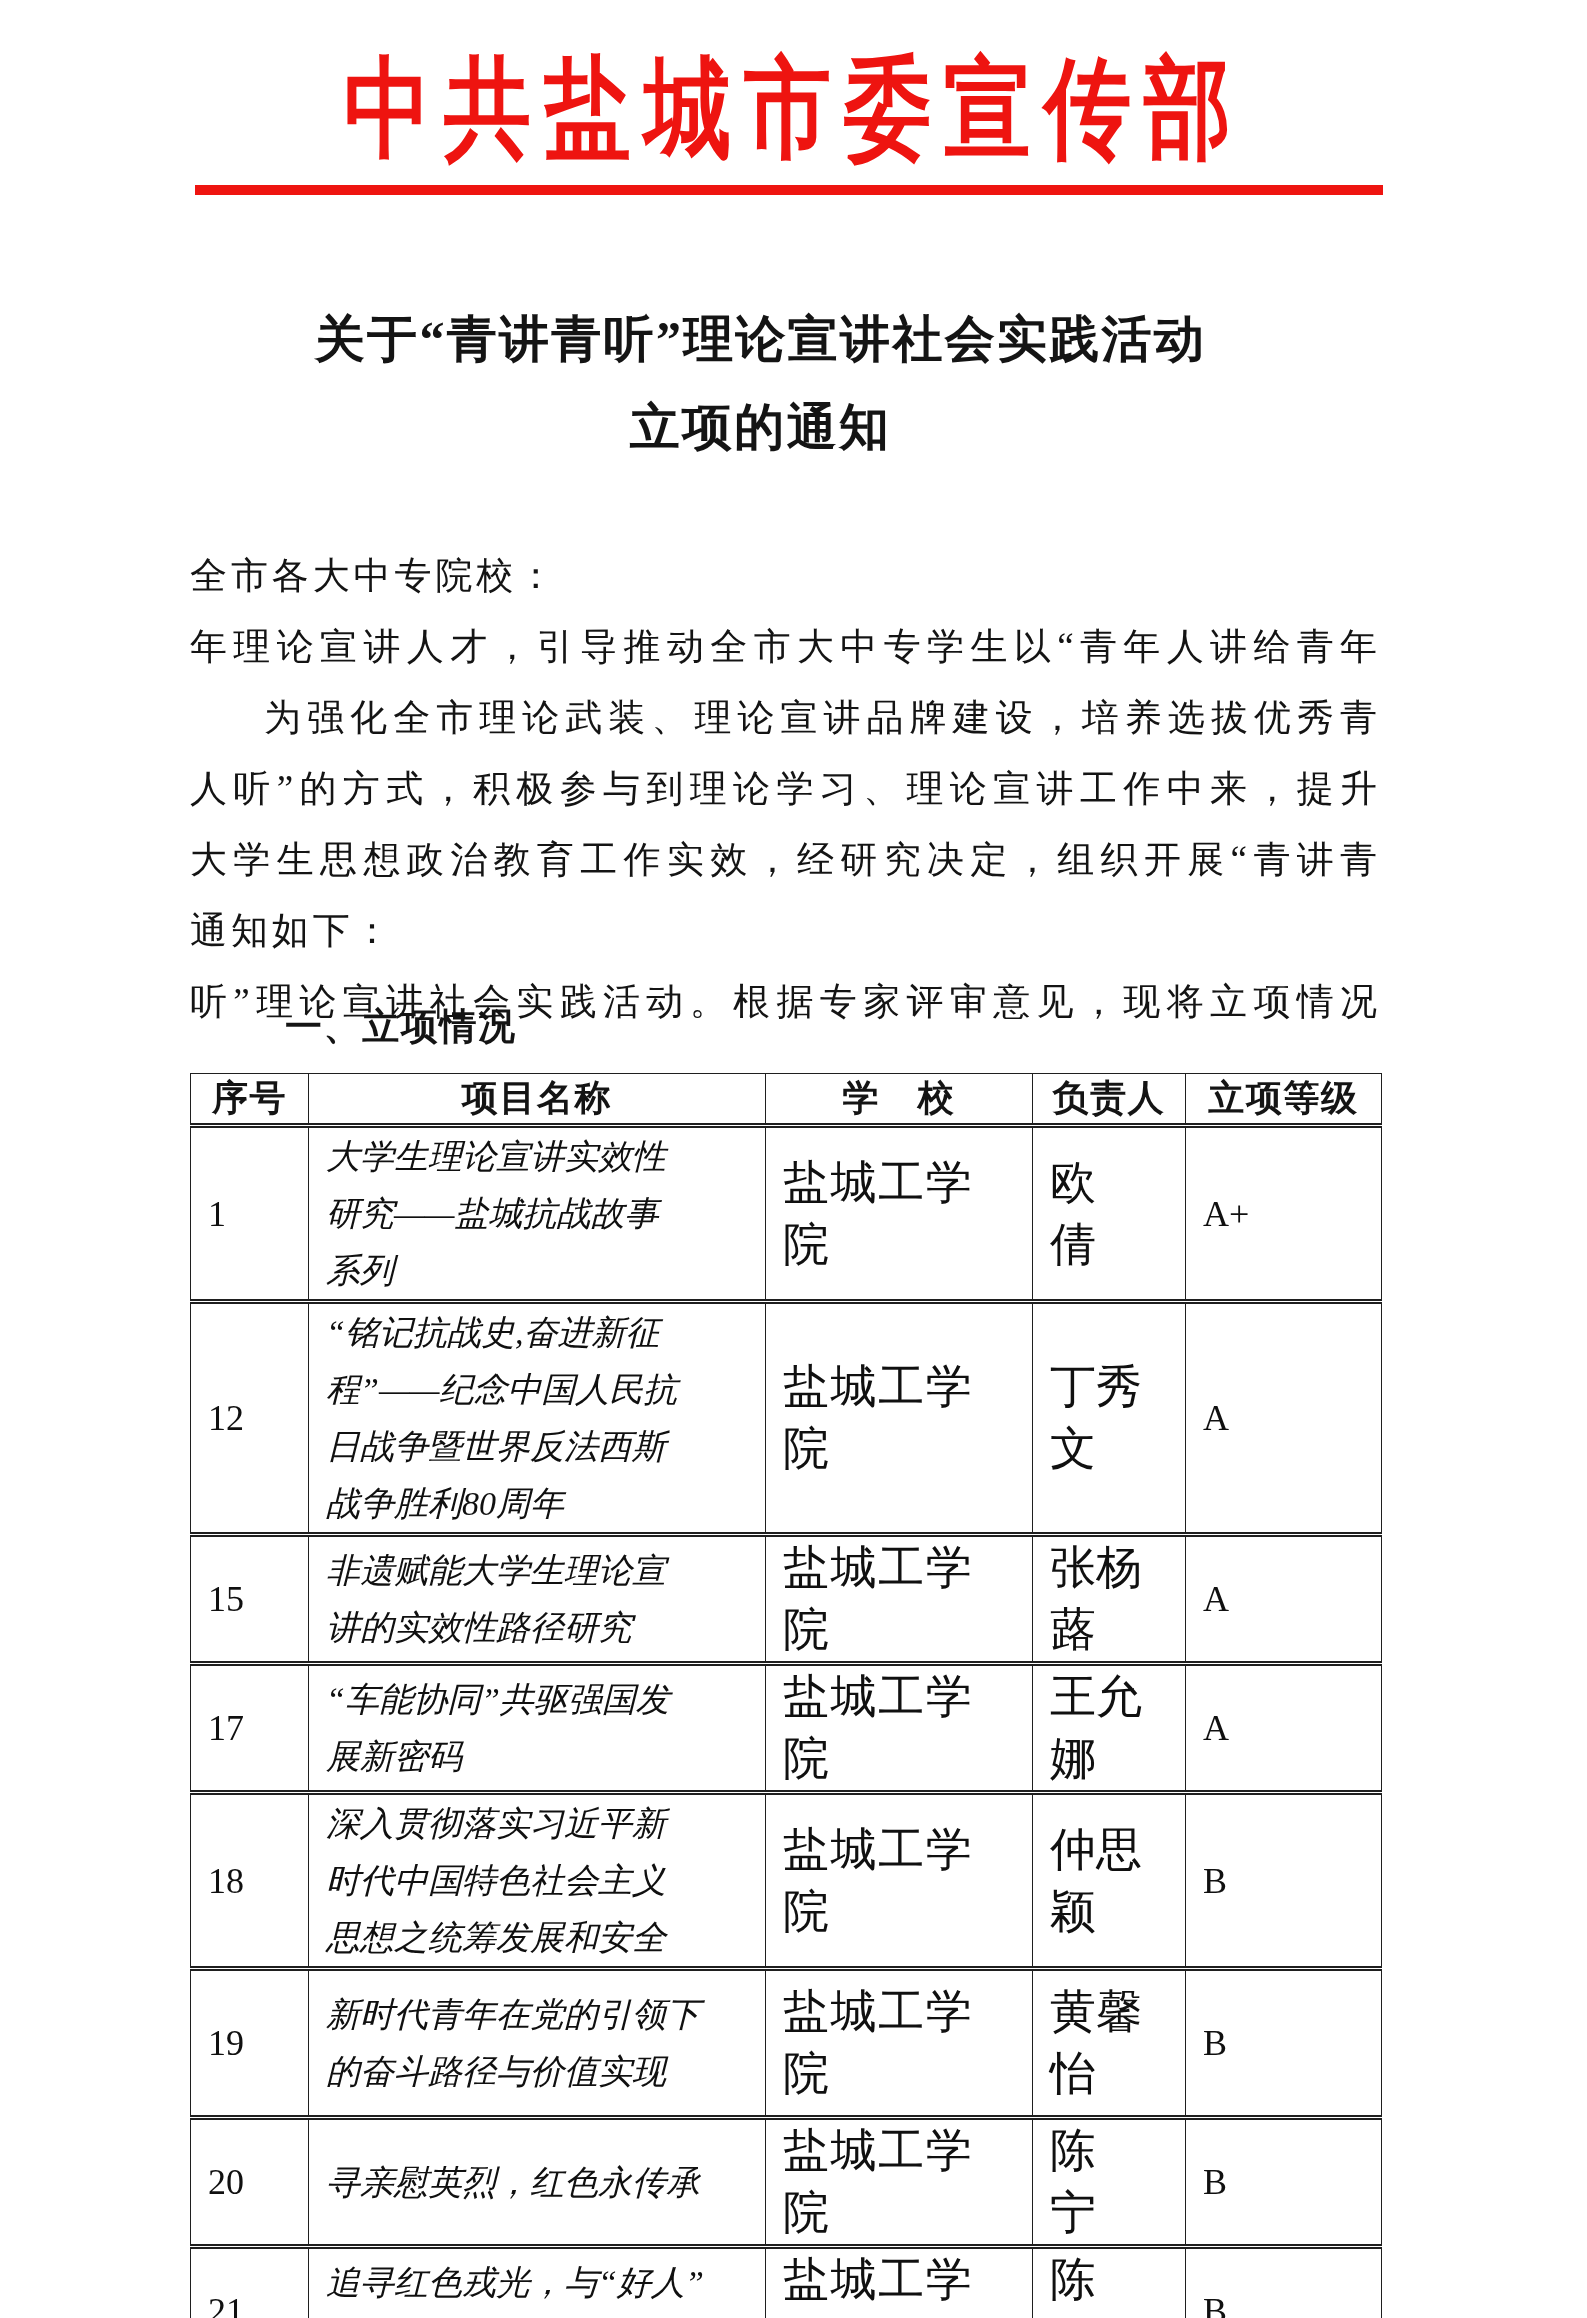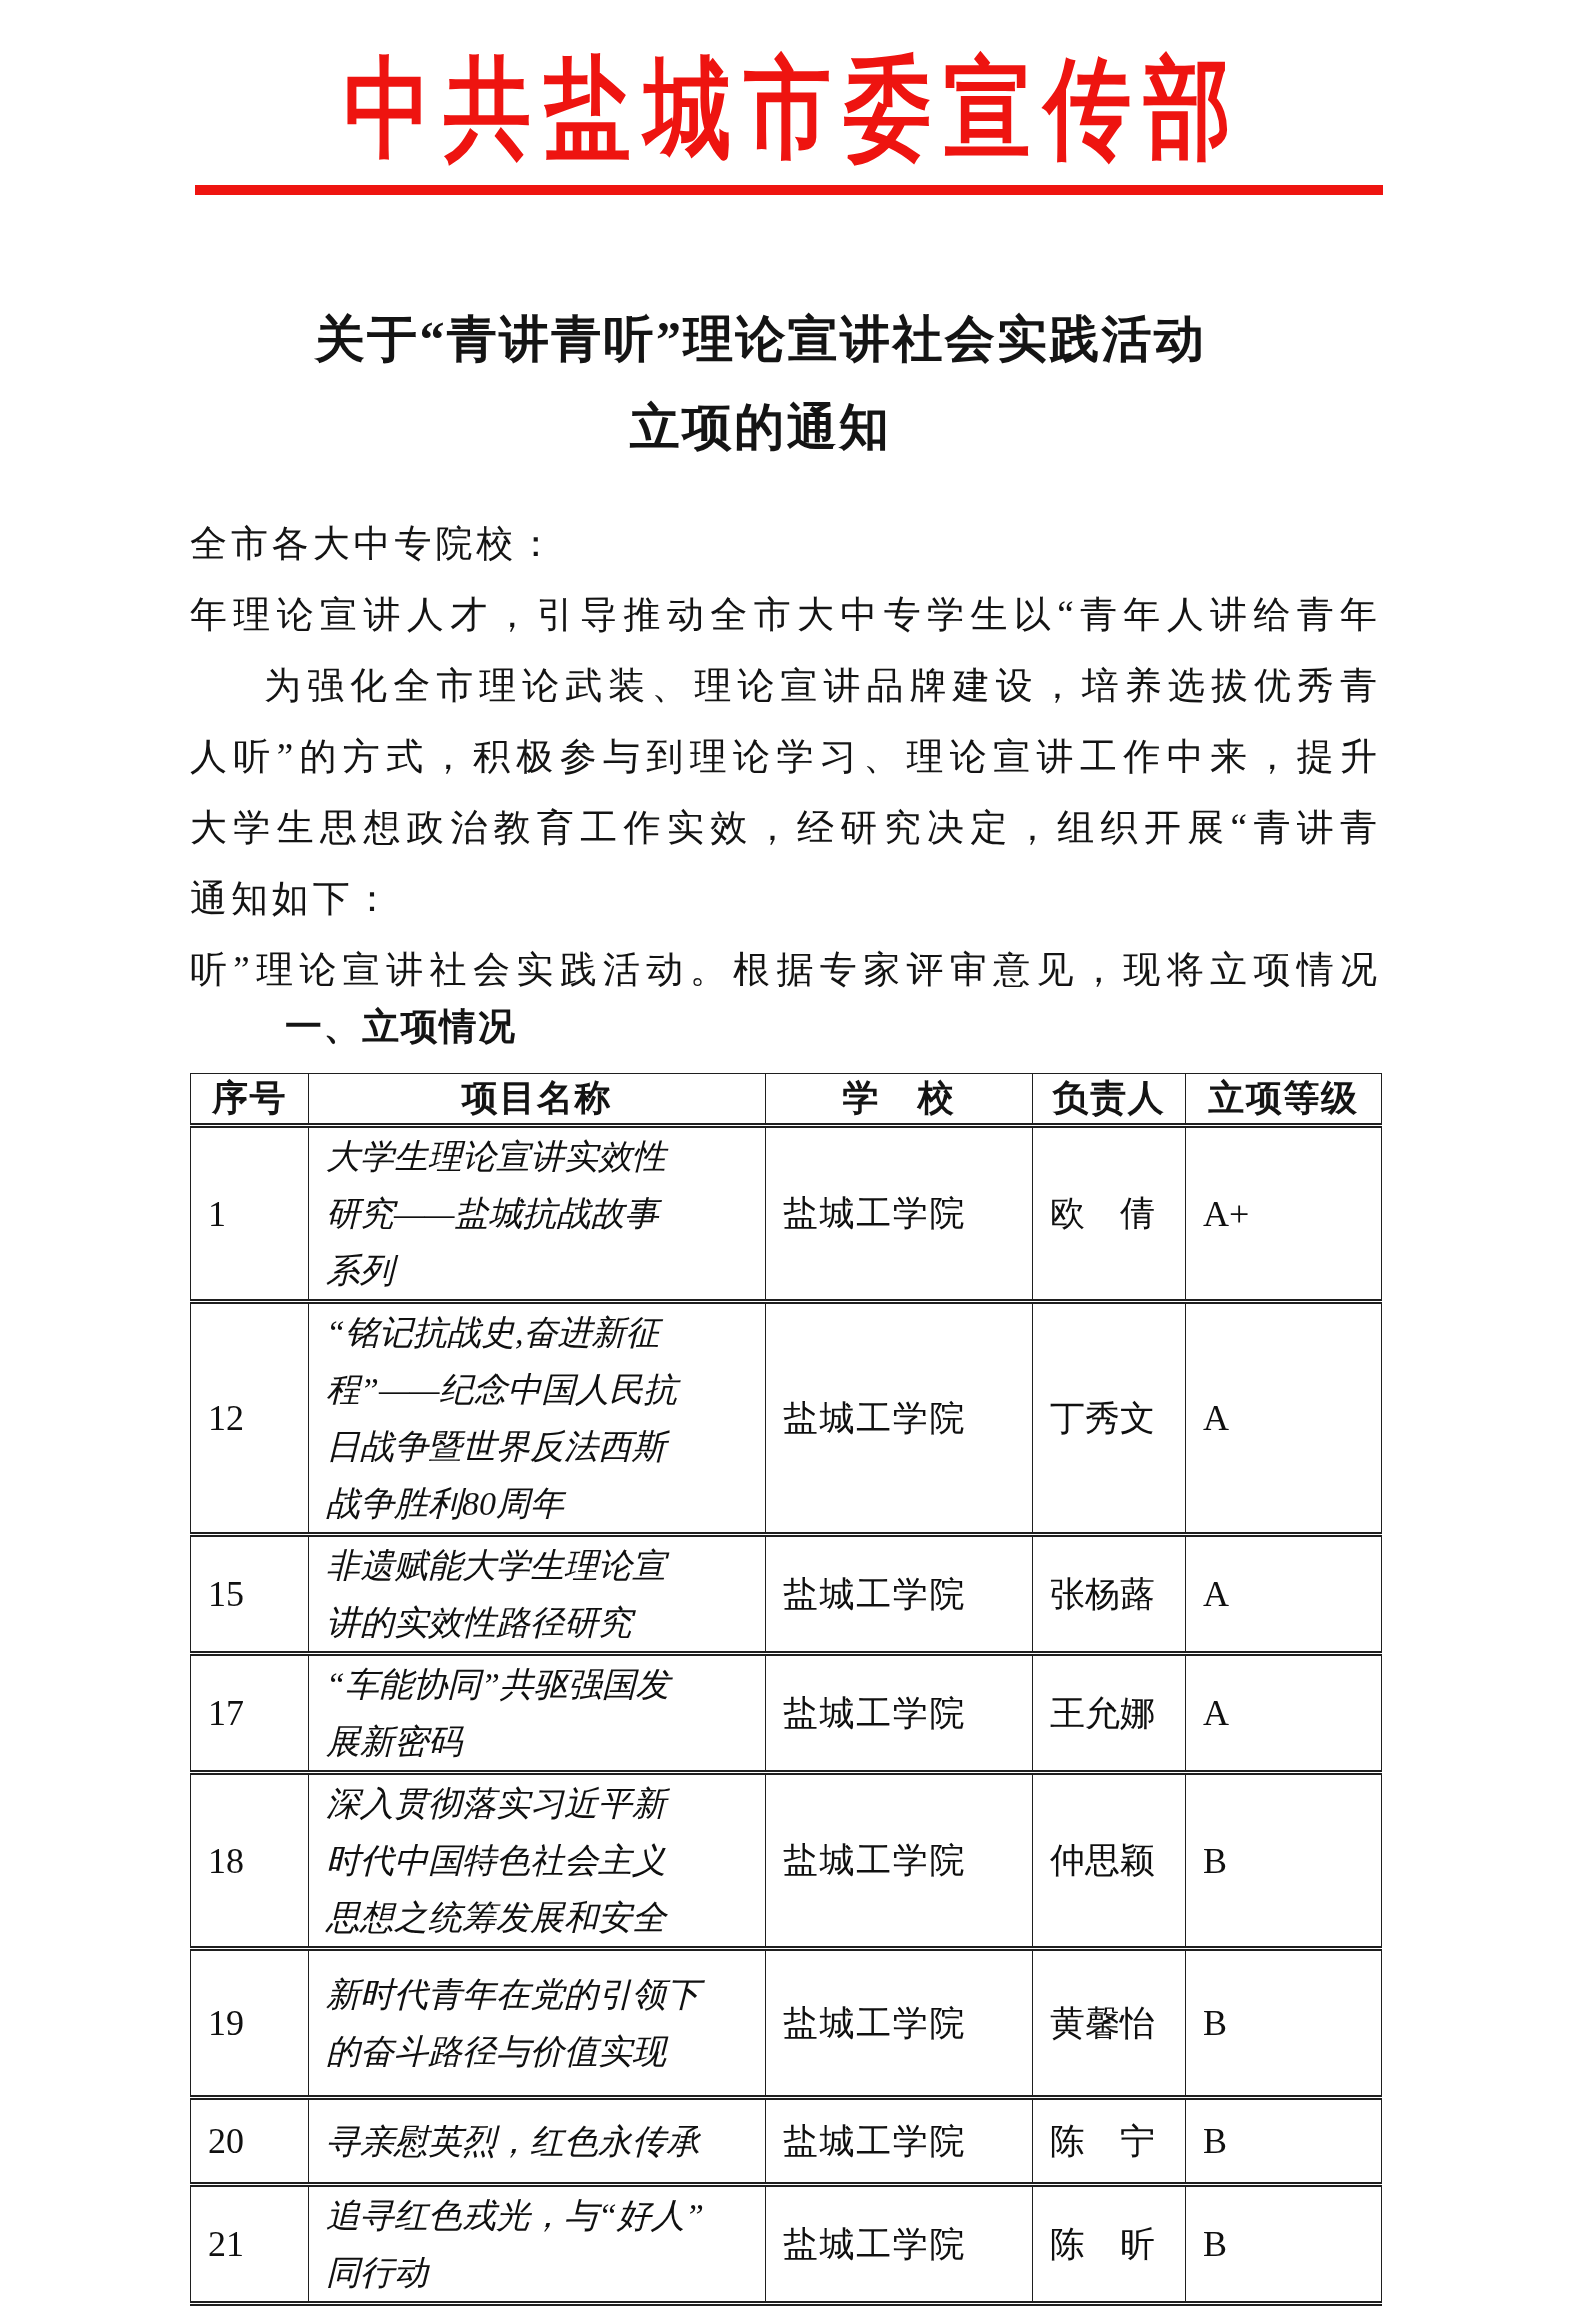--- a/index.html
+++ b/index.html
@@ -32,21 +32,21 @@
   .doc-title{
     position:absolute;top:295px;left:0;width:1521px;
     text-align:center;
     font-weight:700;
     font-size:50px;
     line-height:88px;
     letter-spacing:2.3px;
   }
   
   .body-block{
-    position:absolute;top:508px;left:190px;width:1191px;
+    position:absolute;top:540px;left:190px;width:1191px;
     font-size:37px;
     letter-spacing:3.9px;
   }
   .body-line{
     height:71px;line-height:71px;
     white-space:nowrap;
   }
   .body-line.fill{
     white-space:normal;
     text-align:justify;
@@ -84,21 +84,21 @@
   .project-table th:first-child,
   .project-table td:first-child{border-left:none;}
   .project-table thead tr{height:48px;}
   .project-table th{
     font-family:"Liberation Sans","DejaVu Sans",sans-serif;
     font-weight:700;
     font-size:36px;
     letter-spacing:1.6px;
   }
   .project-table td{
-    font-size:35px;
+    font-size:46px;
     color:#101010;
   }
   td.cell-project{
     white-space:pre-line;
     line-height:57px;
     font-size:34px;
     font-style:italic;
   }
   td.cell-no,td.cell-grade{font-size:36px;}
   td.cell-school{letter-spacing:1.6px;}

